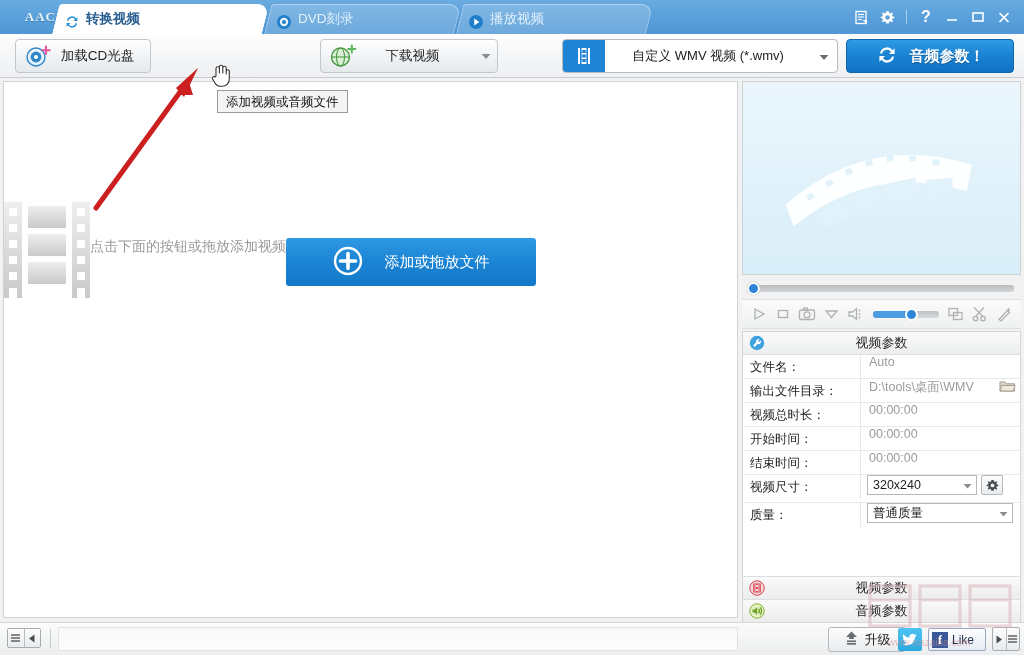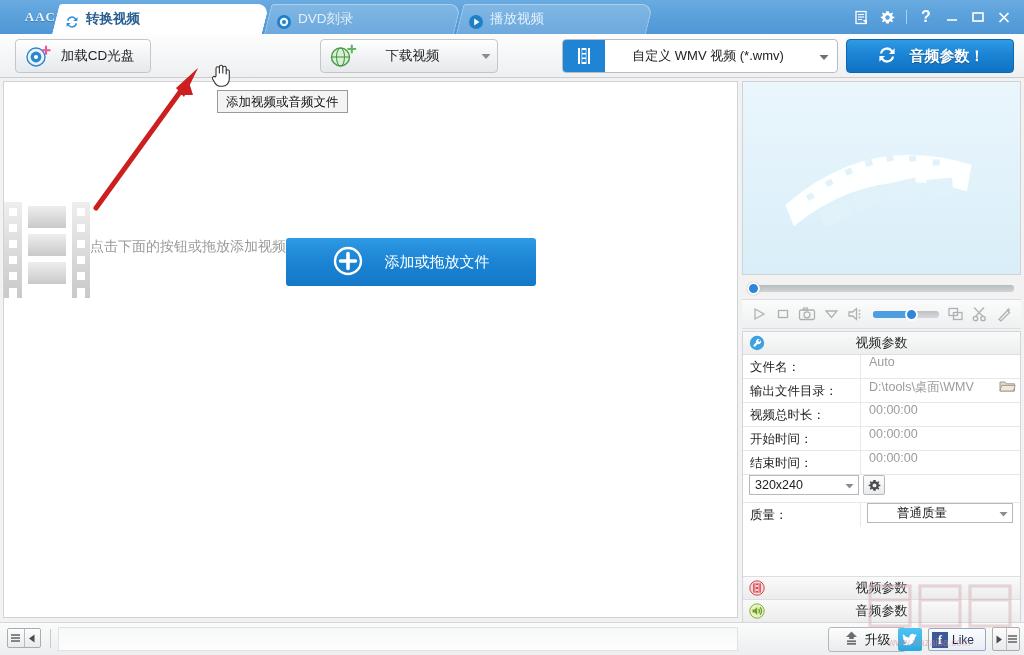--- a/index.html
+++ b/index.html
@@ -607,39 +607,40 @@
         <span class="optlabel">开始时间：</span>
         <span class="optvalue">00:00:00</span>
       </div>
 
       <div class="optrow">
         <span class="optlabel">结束时间：</span>
         <span class="optvalue">00:00:00</span>
       </div>
 
       <div class="optrow" style="height:28px;">
+        <span class="optlabel">视频尺寸：</span>
         <span class="optsel" style="width:110px;">
           <span class="selval">320x240</span>
           <span class="selcaret">
             <svg width="9" height="6" viewBox="0 0 9 6">
                 <path d="M0.5 1 L8.5 1 L4.5 5.5 Z" fill="#8a8d90"></path>
               </svg>
           </span>
         </span>
         <span class="gearbtn">
           <svg width="13" height="13" viewBox="0 0 16 16">
             <path d="M8 1.3 L9.4 1.3 L9.8 3.2 L11.2 3.8 L12.8 2.7 L13.9 3.8 L12.8 5.4 L13.4 6.8 L15.2 7.2 L15.2 8.6 L13.4 9 L12.8 10.4 L13.9 12 L12.8 13.1 L11.2 12 L9.8 12.6 L9.4 14.4 L8 14.4 L6.6 14.4 L6.2 12.6 L4.8 12 L3.2 13.1 L2.1 12 L3.2 10.4 L2.6 9 L0.8 8.6 L0.8 7.2 L2.6 6.8 L3.2 5.4 L2.1 3.8 L3.2 2.7 L4.8 3.8 L6.2 3.2 L6.6 1.3 Z" fill="#4a4d50"></path>
             <circle cx="8" cy="7.9" r="2.4" fill="#eceeef"></circle>
           </svg>
         </span>
       </div>
 
       <div class="optrow" style="height:28px;border-bottom:none;">
         <span class="optlabel">质量：</span>
-        <span class="optsel" style="width:146px;padding-left:24px;">
+        <span class="optsel" style="width:146px;">
           <span class="selval">普通质量</span>
           <span class="selcaret">
             <svg width="9" height="6" viewBox="0 0 9 6">
                 <path d="M0.5 1 L8.5 1 L4.5 5.5 Z" fill="#8a8d90"></path>
               </svg>
           </span>
         </span>
       </div>
 
       <div class="optspacer"></div>

